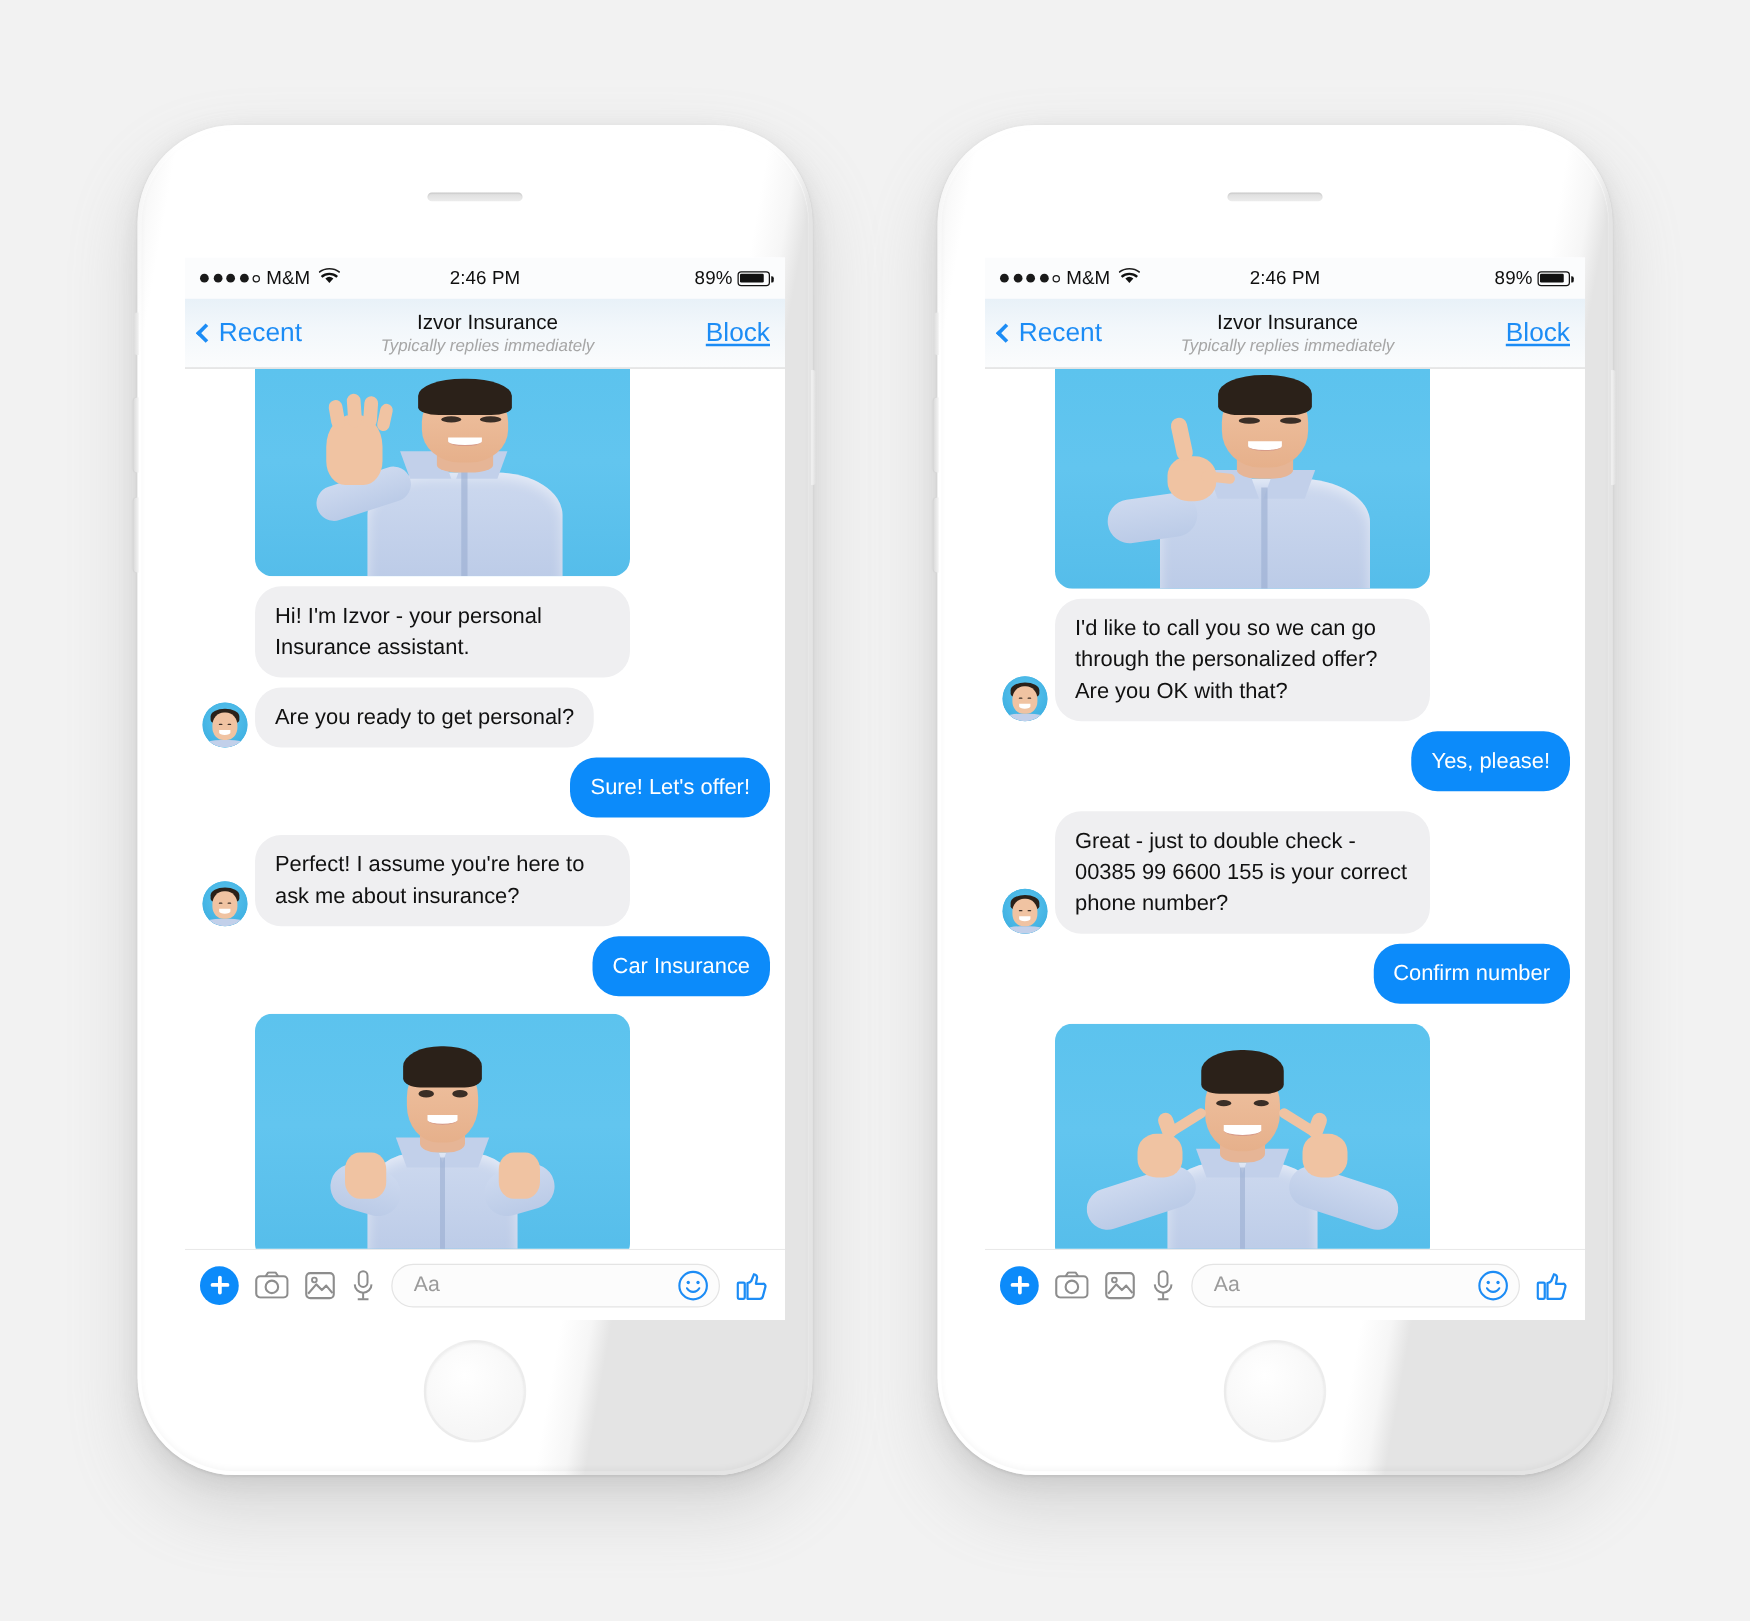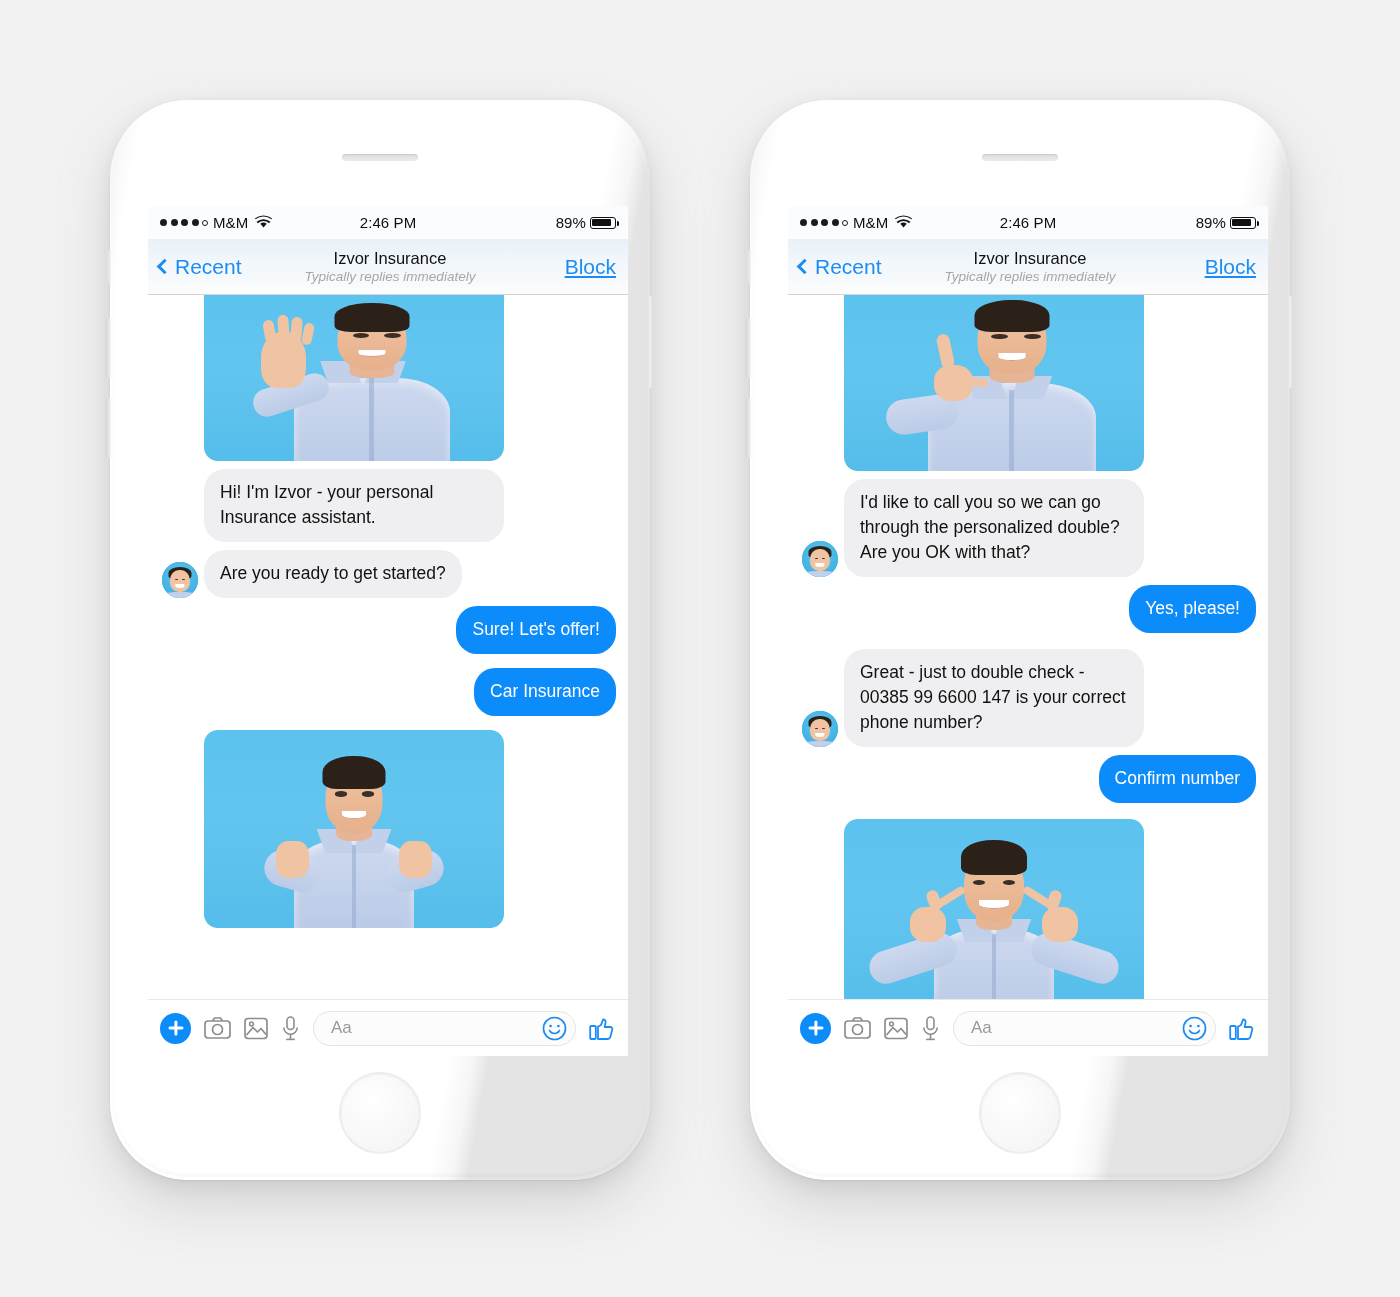--- a/index.html
+++ b/index.html
@@ -528,27 +528,41 @@
             <div class="avatar">
               <div class="av-bg"></div>
                 <div class="av-body"></div>
                 <div class="av-hair"></div>
               <div class="av-head"></div>
                 <div class="av-eye l"></div>
                 <div class="av-eye r"></div>
                 <div class="av-smile"></div>
             </div>
           </div>
-          <div class="bubble in">Are you ready to get started?</div>
+          <div class="bubble in">Are you ready to get personal?</div>
         </div>
 
         <div class="row out" style="margin-bottom:14px">
           <div class="bubble out">Sure! Let's offer!</div>
         </div>
 
+        <div class="row in">
+          <div class="avatar-slot">
+            <div class="avatar">
+              <div class="av-bg"></div>
+                <div class="av-body"></div>
+                <div class="av-hair"></div>
+              <div class="av-head"></div>
+                <div class="av-eye l"></div>
+                <div class="av-eye r"></div>
+                <div class="av-smile"></div>
+            </div>
+          </div>
+          <div class="bubble in">Perfect! I assume you're here to ask me about insurance?</div>
+        </div>
 
         <div class="row out" style="margin-bottom:14px">
           <div class="bubble out">Car Insurance</div>
         </div>
 
         <div class="row in">
           <div class="avatar-slot"></div>
           <div class="bubble media m-bottom">
             <div class="person">
               <div class="p-torso" style="width:40%;height:48%;bottom:-4%"></div>
@@ -697,40 +711,40 @@
             <div class="avatar">
               <div class="av-bg"></div>
                 <div class="av-body"></div>
                 <div class="av-hair"></div>
               <div class="av-head"></div>
                 <div class="av-eye l"></div>
                 <div class="av-eye r"></div>
                 <div class="av-smile"></div>
             </div>
           </div>
-          <div class="bubble in">I'd like to call you so we can go through the personalized double? Are you OK with that?</div>
+          <div class="bubble in">I'd like to call you so we can go through the personalized offer? Are you OK with that?</div>
         </div>
 
         <div class="row out" style="margin-bottom:16px">
           <div class="bubble out">Yes, please!</div>
         </div>
 
         <div class="row in">
           <div class="avatar-slot">
             <div class="avatar">
               <div class="av-bg"></div>
                 <div class="av-body"></div>
                 <div class="av-hair"></div>
               <div class="av-head"></div>
                 <div class="av-eye l"></div>
                 <div class="av-eye r"></div>
                 <div class="av-smile"></div>
             </div>
           </div>
-          <div class="bubble in">Great - just to double check - 00385 99 6600 147 is your correct phone number?</div>
+          <div class="bubble in">Great - just to double check - 00385 99 6600 155 is your correct phone number?</div>
         </div>
 
         <div class="row out" style="margin-bottom:16px">
           <div class="bubble out">Confirm number</div>
         </div>
 
         <div class="row in">
           <div class="avatar-slot"></div>
           <div class="bubble media m-bottom" style="height:192px">
             <div class="person">

